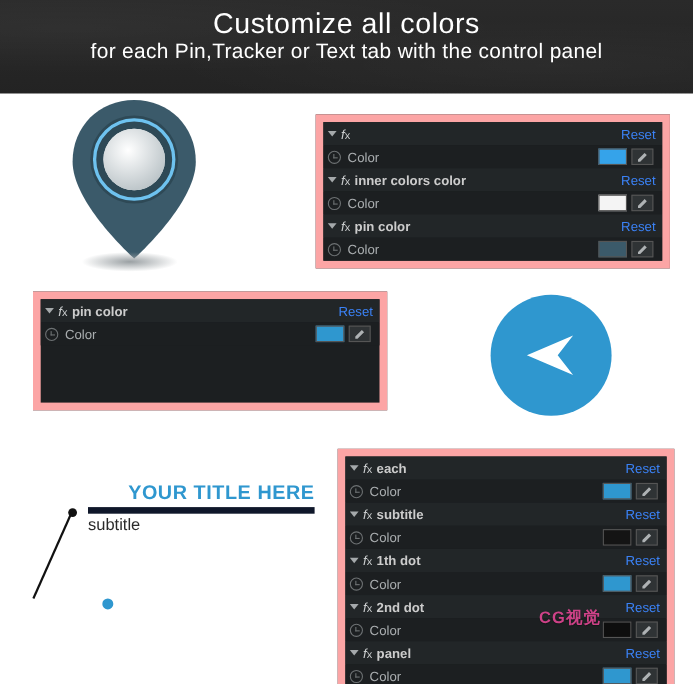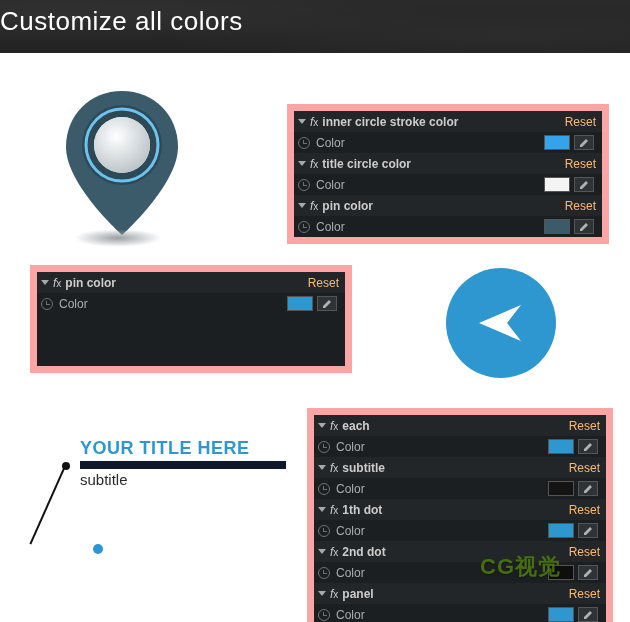--- a/index.html
+++ b/index.html
@@ -6,22 +6,23 @@
   body {
     width: 630px;
     height: 622px;
     font-family: Arial, Helvetica, sans-serif;
     background: #fff;
     position: relative;
     overflow: hidden;
   }
   
   .hero {
-    height: 53px;
+    height: 85px;
     background: linear-gradient(180deg,#2a2a2a 0%, #232323 100%);
+    text-align: center;
     color: #fff;
     position: relative;
   }
   .hero::before{
     content:"";
     position:absolute;inset:0;
     background:
       radial-gradient(ellipse at 10% 30%, rgba(255,255,255,.04), transparent 50%),
       radial-gradient(ellipse at 80% 70%, rgba(255,255,255,.03), transparent 50%);
   }
@@ -40,21 +41,21 @@
   .fx-row.prop   { background:#1c1f21; }
   .fx-twirl {
     width:0;height:0;margin-right:4px;
     border-left:4px solid transparent;
     border-right:4px solid transparent;
     border-top:5px solid #a5a9ab;
   }
   .fx-fx { font-style: italic; margin-right:4px; color:#c9cccd;}
   .fx-fx .x{font-style:normal;font-size:10px;}
   .fx-name { font-weight:bold; color:#ccc; flex:0 0 auto;}
-  .fx-reset { margin-left:auto; color:#fdba74; font-size:12px; cursor:pointer;text-align:center;}
+  .fx-reset { margin-left:auto; color:#3b82f6; font-size:12px; cursor:pointer;text-align:center;}
   .fx-stopwatch{
     width:12px;height:12px;border:1px solid #6d7173;border-radius:50%;
     margin-right:6px;position:relative;flex:0 0 auto;
   }
   .fx-stopwatch::before{content:"";position:absolute;left:4px;top:2px;width:3px;height:3px;border-left:1px solid #6d7173;border-bottom:1px solid #6d7173;}
   .fx-propname{color:#a9adaf;}
   .fx-swatch{
     width:26px;height:15px;border:1px solid #555;margin-left:auto;margin-right:4px;
   }
   .fx-eyedrop{
@@ -62,41 +63,42 @@
     position:relative;display:flex;align-items:center;justify-content:center;
   }
   .fx-eyedrop svg{width:10px;height:10px;display:block;}
   
   #pin-graphic   { position:absolute; left:52px;  top:85px;  width:140px; height:160px;}
   #panel-pin     { position:absolute; left:287px; top:104px; width:322px;}
   #panel-single  { position:absolute; left:30px;  top:265px; width:322px; height:108px;}
   #arrow-graphic { position:absolute; left:446px; top:268px; width:110px; height:110px;}
   #title-graphic { position:absolute; left:36px;  top:438px; width:250px; height:150px;}
   #panel-title   { position:absolute; left:307px; top:408px; width:306px;}
-  #watermark     { position:absolute; left:480px; top:552px; color:#4d7c0f; font-size:22px; font-weight:bold; letter-spacing:1px; pointer-events:none; opacity:.85; text-shadow:0 1px 1px rgba(0,0,0,.4);}
+  #watermark     { position:absolute; left:490px; top:552px; color:#ec4899; font-size:15px; font-weight:bold; letter-spacing:1px; pointer-events:none; opacity:.85; text-shadow:0 1px 1px rgba(0,0,0,.4);}
   
   .pin-svg{width:100%;height:100%;}
   .pin-shadow{position:absolute;left:22px;bottom:-2px;width:88px;height:18px;background:radial-gradient(ellipse at center,#9aa0a3 0%,rgba(154,160,163,0) 70%);border-radius:50%;}
   
   .arrow-btn{width:100%;height:100%;border-radius:50%;background:#2f97cf;display:flex;align-items:center;justify-content:center;}
   .arrow-btn svg{width:56px;height:56px;}
   
   .title-wrap{position:relative;}
-  .title-line{border-bottom:8px solid #0f172a;padding-bottom:2px;}
+  .title-line{border-bottom:6px solid #0f172a;padding-bottom:2px;text-align:right;}
   .title-main{color:#2f97cf;font-weight:700;letter-spacing:.5px;font-size:18px;}
   .title-sub{color:#2a2a2a;font-size:15px;margin-top:2px;}
   .title-stick{position:absolute;left:-16px;top:28px;width:2px;height:85px;background:#111;transform:rotate(24deg);transform-origin:top left;}
   .title-dot1{position:absolute;left:-18px;top:24px;width:8px;height:8px;border-radius:50%;background:#111;}
   .title-dot2{position:absolute;left:13px;top:106px;width:10px;height:10px;border-radius:50%;background:#2f97cf;}
 </style>
 </head>
 <body>
 
 <div class="hero">
   <h1>Customize all colors</h1>
+  <h2>for each Pin,Tracker or Text tab with the control panel</h2>
 </div>
 
 <div id="pin-graphic">
   <div class="pin-shadow"></div>
   <svg class="pin-svg" viewBox="0 0 140 160">
     <path d="M70 6 C38 6 14 30 14 62 C14 100 70 150 70 150 C70 150 126 100 126 62 C126 30 102 6 70 6 Z" fill="#3b5a6a"></path>
     <circle cx="70" cy="60" r="40" fill="#2e4956"></circle>
     <circle cx="70" cy="60" r="36" fill="none" stroke="#6ec2ef" stroke-width="3"></circle>
     <circle cx="70" cy="60" r="28" fill="#e9edef"></circle>
     <circle cx="70" cy="60" r="28" fill="url(#g1)"></circle>
@@ -107,39 +109,38 @@
       </radialGradient>
     </defs>
   </svg>
 </div>
 
 <div id="panel-pin" class="fx-panel">
   <div>
     <div class="fx-row effect">
       <span class="fx-twirl"></span>
       <span class="fx-fx">f<span class="x">x</span></span>
-      <span class="fx-name">inner circle stroke color</span>
       <span class="fx-reset">Reset</span>
     </div>
     <div class="fx-row prop">
       <span class="fx-stopwatch"></span>
       <span class="fx-propname">Color</span>
       <span class="fx-swatch" style="background:#35a3ea"></span>
       <span class="fx-eyedrop">
           <svg viewBox="0 0 10 10">
             <path d="M1 9 L1 7 L6 2 L8 4 L3 9 Z M7 1 L9 3 L8 4 L6 2 Z" fill="#aeb2b4"></path>
           </svg>
         </span>
     </div>
   </div>
   <div>
     <div class="fx-row effect">
       <span class="fx-twirl"></span>
       <span class="fx-fx">f<span class="x">x</span></span>
-      <span class="fx-name">title circle color</span>
+      <span class="fx-name">inner colors color</span>
       <span class="fx-reset">Reset</span>
     </div>
     <div class="fx-row prop">
       <span class="fx-stopwatch"></span>
       <span class="fx-propname">Color</span>
       <span class="fx-swatch" style="background:#f4f4f4"></span>
       <span class="fx-eyedrop">
           <svg viewBox="0 0 10 10">
             <path d="M1 9 L1 7 L6 2 L8 4 L3 9 Z M7 1 L9 3 L8 4 L6 2 Z" fill="#aeb2b4"></path>
           </svg>

